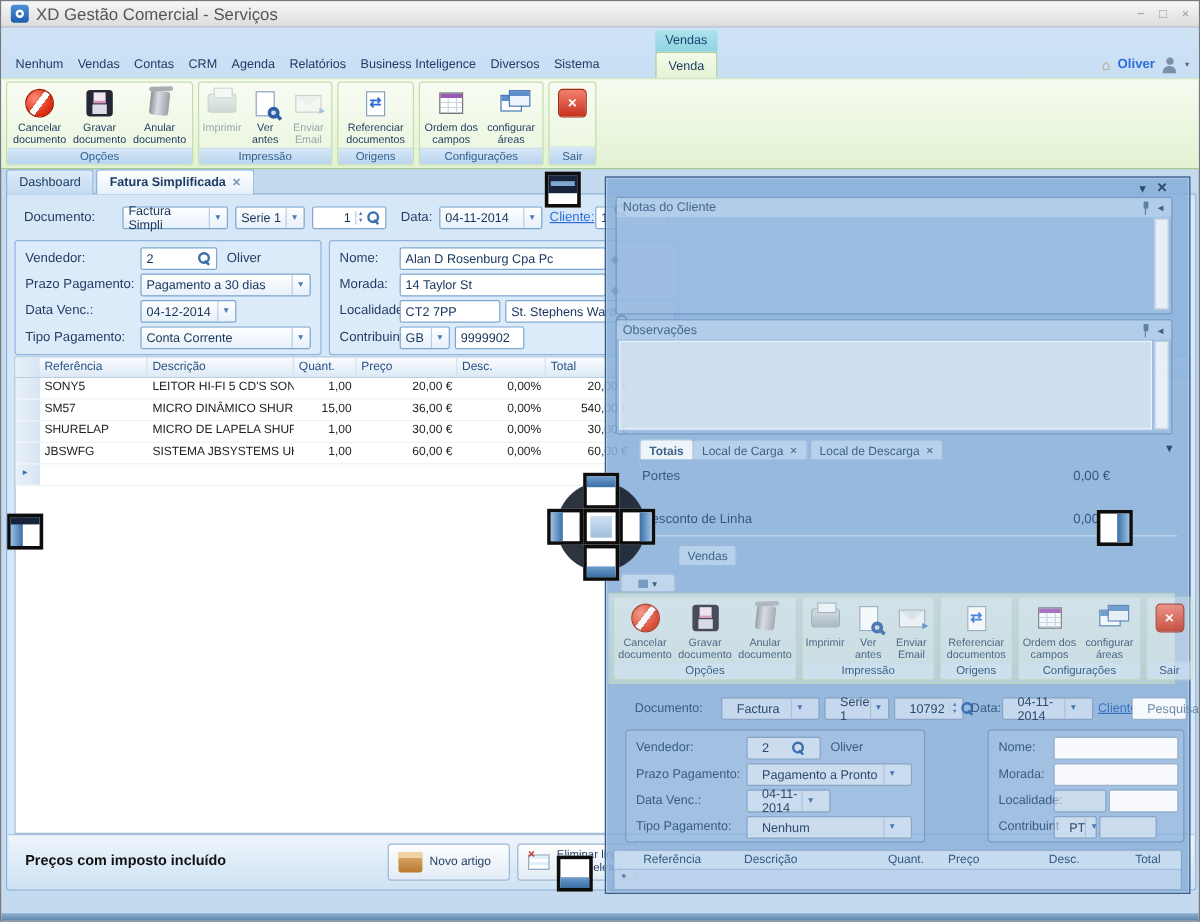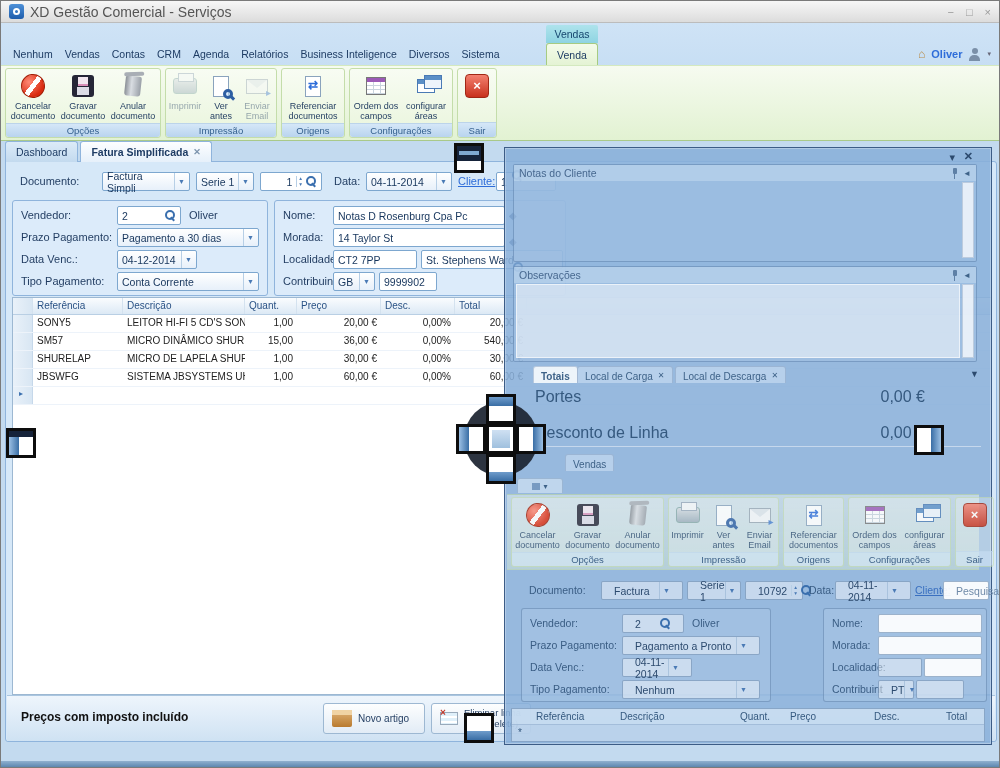--- a/index.html
+++ b/index.html
@@ -111,21 +111,21 @@
   .ovphead{height:16px;display:flex;align-items:center;gap:4px;padding:0 5px;background:rgba(195,218,240,.55);color:#47688f;font-size:10.5px}
   .ovphead .sp{flex:1}
   .pin{width:8px;height:11px;position:relative;opacity:.8}
   .pin::before{content:"";position:absolute;left:2px;top:0;width:4px;height:6px;background:#4a6d96;border-radius:1px}
   .pin::after{content:"";position:absolute;left:3px;top:6px;width:1px;height:5px;background:#4a6d96}
   .mini{font-size:8px;color:#3e6288}
   .ovbody-white{position:absolute;left:2px;right:16px;top:17px;bottom:3px;background:rgba(255,255,255,.5);border:1px solid rgba(255,255,255,.6)}
   .ovscroll{position:absolute;right:2px;top:17px;bottom:3px;width:12px;background:rgba(255,255,255,.75);border:1px solid rgba(160,180,205,.6)}
   .chip{position:absolute;height:17px;display:flex;align-items:flex-start;gap:5px;padding:4px 7px;font-size:10px;color:#3e6288;background:rgba(222,238,250,.45);border:1px solid rgba(120,150,185,.45);border-bottom:none;border-radius:3px 3px 0 0}
   .chip.active{background:rgba(252,254,255,.85);font-weight:bold}
-  .totrow{position:absolute;left:30px;right:66px;height:18px;font-size:16px;color:#35597f;display:flex;align-items:center}
+  .totrow{position:absolute;left:30px;right:66px;height:18px;font-size:11px;color:#35597f;display:flex;align-items:center}
   .totrow .v{margin-left:auto}
   .osep{position:absolute;left:8px;right:10px;height:1px;background:rgba(255,255,255,.45)}
   .minitab{position:absolute;width:46px;height:15px;background:rgba(232,244,252,.5);border:1px solid rgba(120,150,185,.5);border-bottom:none;border-radius:3px 3px 0 0;display:flex;align-items:center;justify-content:center;gap:3px}
   .minitab i{width:8px;height:7px;background:rgba(90,130,175,.7);display:block}
   .ghost{background:linear-gradient(rgba(246,251,240,.45),rgba(226,242,210,.4));border-color:rgba(170,200,140,.4)}
   .ghost .rgroup{background:rgba(248,252,243,.3);border-color:rgba(180,210,150,.45)}
   .ghost .rcap{background:rgba(205,228,248,.5);border-color:rgba(188,212,234,.5);color:#3e6288}
   .ghost .rbtn{opacity:.8;color:#2c4a6e}
   .o-inp,.o-combo,.o-spin{position:absolute;height:19px;background:rgba(255,255,255,.45);border:1px solid rgba(95,130,170,.6);border-radius:2px;font-size:10.5px;color:#2c4a6e;display:flex;align-items:center;padding:0 12px}
   .o-inp.bright{background:rgba(255,255,255,.92)}
@@ -337,21 +337,21 @@
       <span class="flbl" style="left:8px;top:74px">Tipo Pagamento:</span>
       <div class="combo" style="left:104px;top:71px;width:142px">
           <span>Conta Corrente</span>
           <span class="arr">▼</span>
         </div>
     </div>
 
     <div class="gbox" style="left:268px;top:38px;width:292px;height:96px">
       <span class="flbl" style="left:8px;top:8px">Nome:</span>
       <div class="inp" style="left:58px;top:5px;width:172px">
-          <span>Notas D Rosenburg Cpa Pc</span>
+          <span>Alan D Rosenburg Cpa Pc</span>
         </div>
       <span class="flbl" style="left:8px;top:30px">Morada:</span>
       <div class="inp" style="left:58px;top:27px;width:172px">
           <span>14 Taylor St</span>
         </div>
       <span class="flbl" style="left:8px;top:52px">Localidade:</span>
       <div class="inp" style="left:58px;top:49px;width:84px">
           <span>CT2 7PP</span>
         </div>
       <div class="inp" style="left:146px;top:49px;width:142px">

